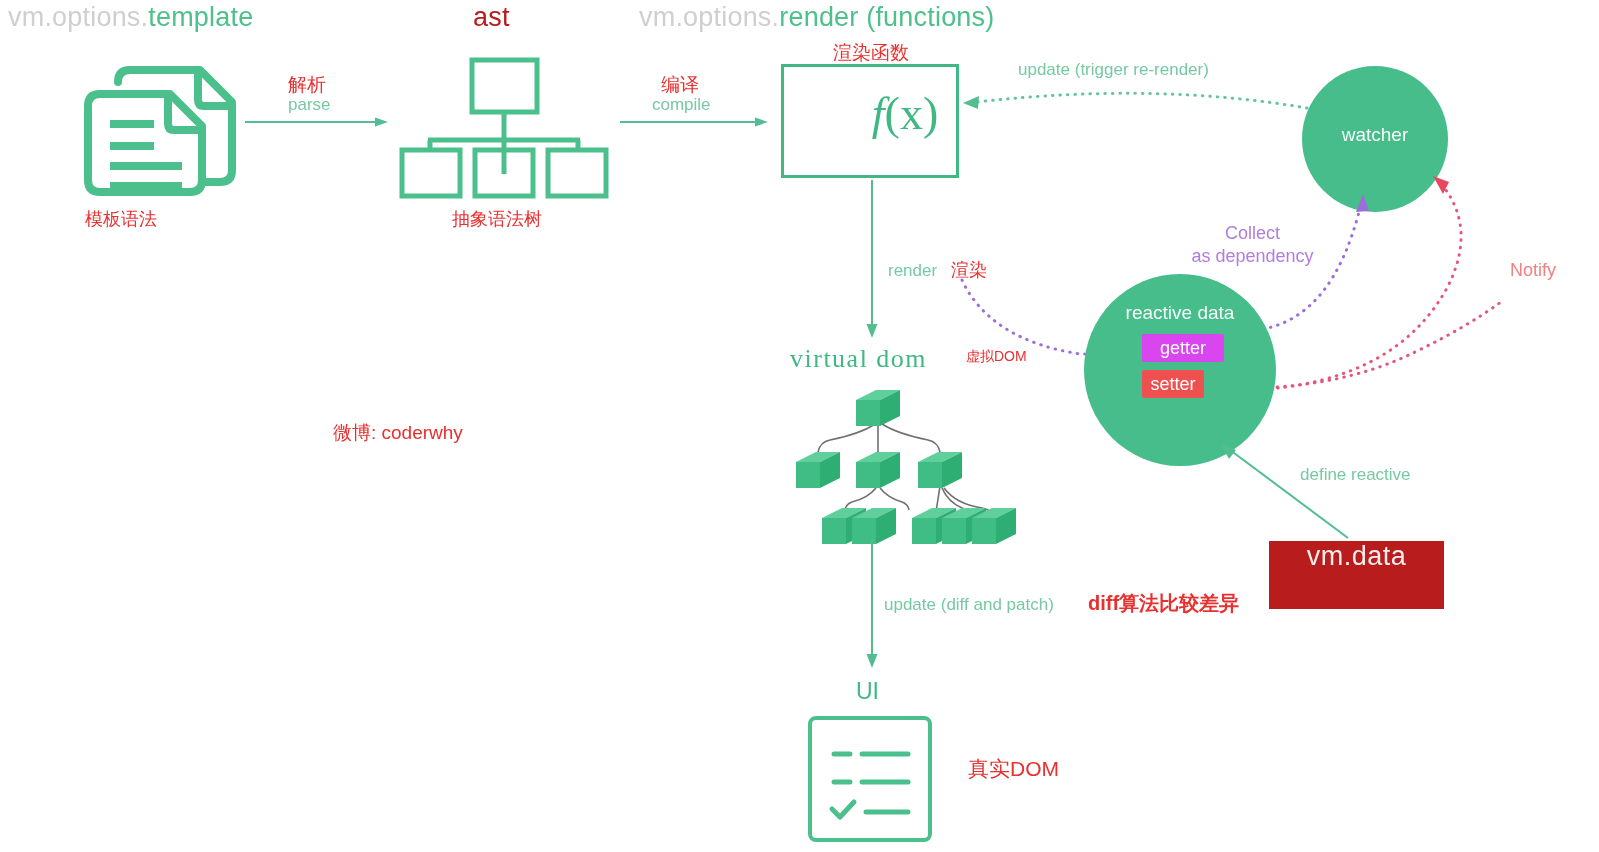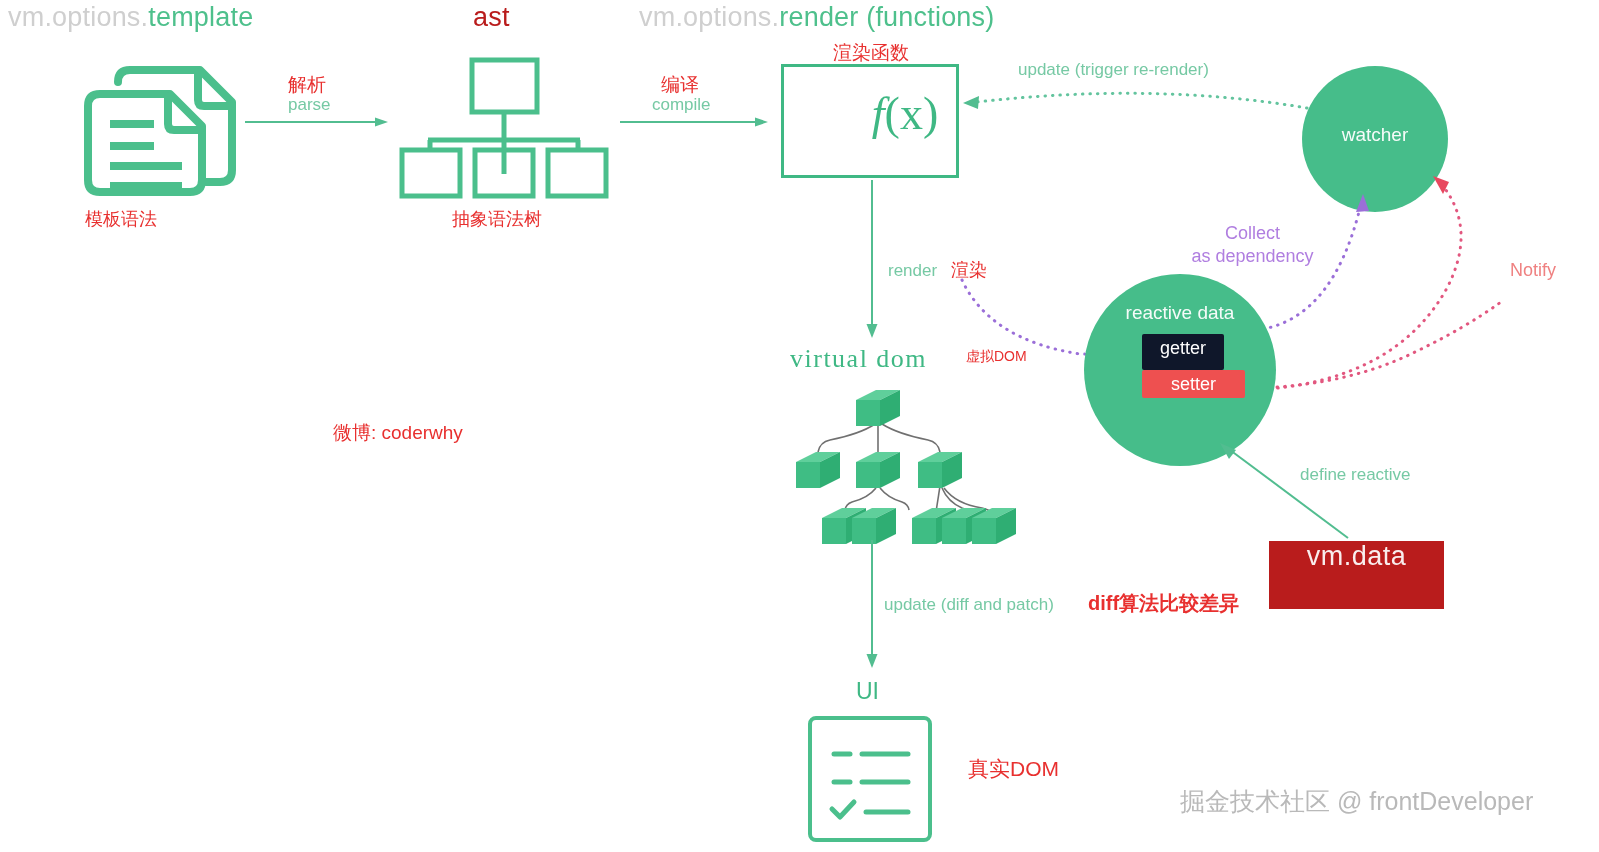--- a/index.html
+++ b/index.html
@@ -289,24 +289,24 @@
       <use href="#cube" x="62" y="118"></use>
       <use href="#cube" x="122" y="118"></use>
       <use href="#cube" x="152" y="118"></use>
       <use href="#cube" x="182" y="118"></use>
     </svg>
   </div>
 
   <div class="abs circle" style="left:1084px; top:274px; width:192px; height:192px;">
     <div class="circle-label" style="margin-top:28px;">reactive data</div>
   </div>
-  <div class="abs tag-box" style="left:1142px; top:334px; width:82px; height:36px; background:#0f172a;">
+  <div class="abs tag-box" style="left:1142px; top:334px; width:82px; height:28px; background:#d946ef;">
     <span>getter</span>
   </div>
-  <div class="abs tag-box" style="left:1142px; top:370px; width:103px; height:28px; background:#ee5050;text-align:center;">
+  <div class="abs tag-box" style="left:1142px; top:370px; width:62px; height:28px; background:#ee5050;text-align:center;">
     <span>setter</span>
   </div>
 
   <div class="abs lbl-green" style="left:1300px; top:465px;">define reactive</div>
   <div class="abs" style="left:1216px; top:440px;">
     <svg width="140" height="105" viewBox="0 0 140 105">
       <line x1="132" y1="98" x2="14" y2="10" stroke="#52bd90" stroke-width="2"></line>
       <polygon points="4,3 20,10 13,19" fill="#52bd90"></polygon>
     </svg>
   </div>
@@ -332,15 +332,14 @@
       <line x1="54" y1="38" x2="100" y2="38" stroke="#4bbf8c" stroke-width="5" stroke-linecap="round"></line>
       <line x1="26" y1="66" x2="42" y2="66" stroke="#4bbf8c" stroke-width="5" stroke-linecap="round"></line>
       <line x1="54" y1="66" x2="100" y2="66" stroke="#4bbf8c" stroke-width="5" stroke-linecap="round"></line>
       <polyline points="24,93 32,101 46,86" fill="none" stroke="#4bbf8c" stroke-width="5" stroke-linecap="round" stroke-linejoin="round"></polyline>
       <line x1="58" y1="96" x2="100" y2="96" stroke="#4bbf8c" stroke-width="5" stroke-linecap="round"></line>
     </svg>
   </div>
   <div class="abs lbl-red" style="left:968px; top:755px; font-size:21px;">真实DOM</div>
 
   <div class="abs lbl-red" style="left:333px; top:420px; font-size:19px;">微博: coderwhy</div>
-  <div class="abs watermark" style="left:1180px; top:785px;">掘金技术社区 @ frontDeveloper</div>
 
 </div>
 
 </body></html>

